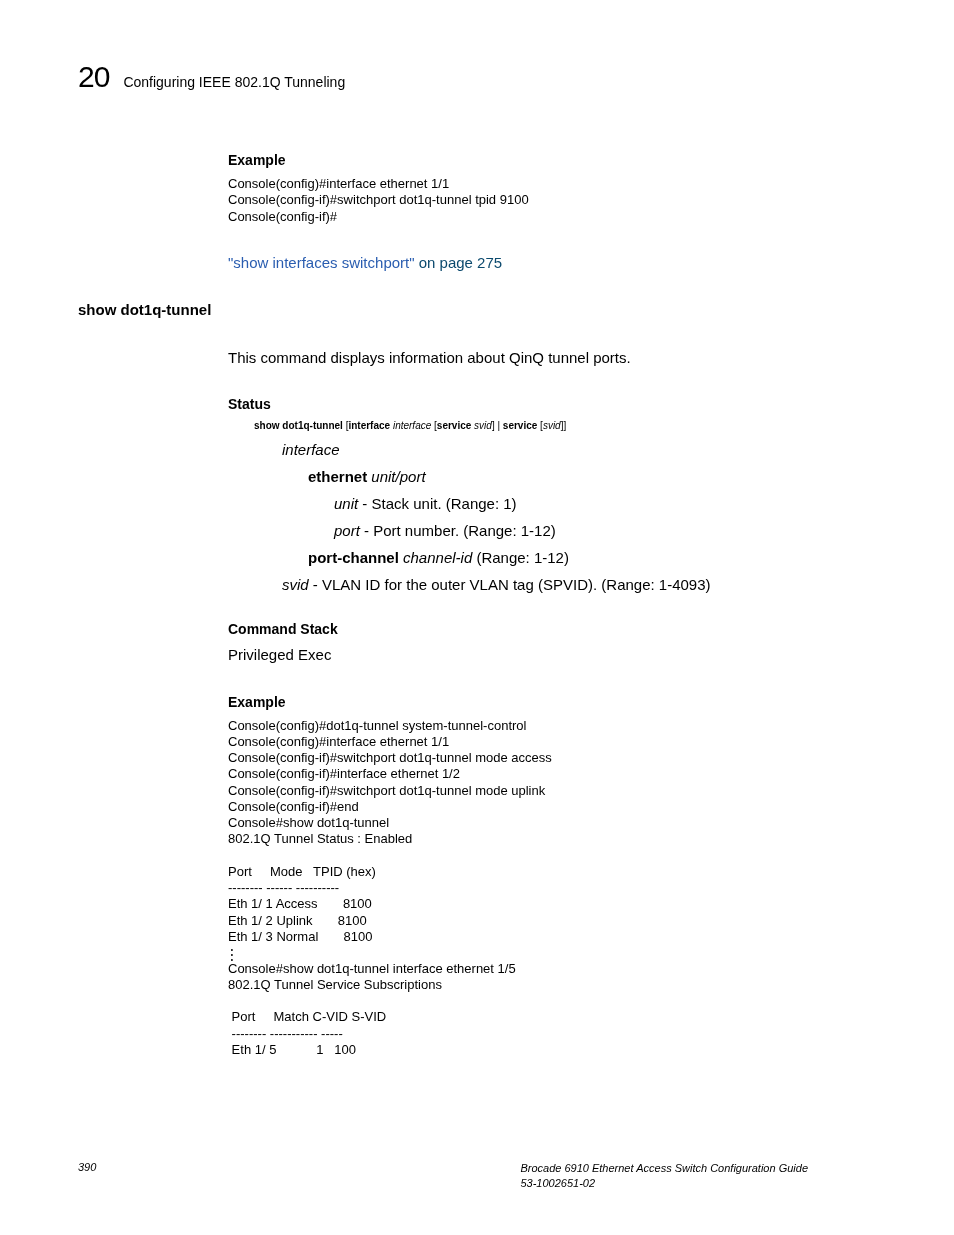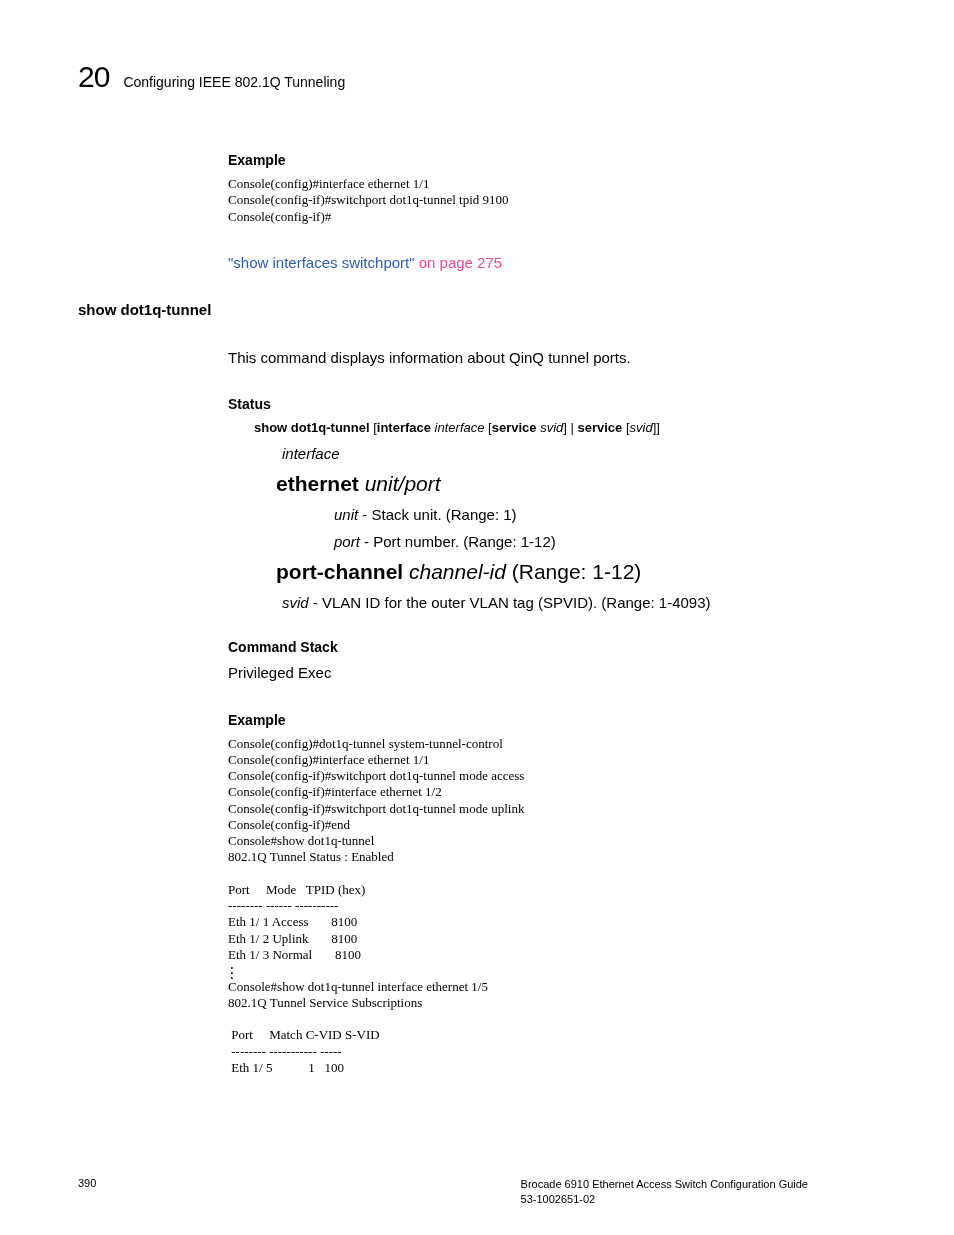--- a/index.html
+++ b/index.html
@@ -2,33 +2,33 @@
 <html><head>
 <meta charset="utf-8">
 <style>
   body{margin:0;padding:0;font-family:Arial,Helvetica,sans-serif;background:#fff;color:#000}
   .page{width:886px;height:1235px;position:relative;box-sizing:border-box;padding:60px 82px 0 78px}
   .header{display:flex;align-items:baseline;margin-bottom:58px}
   .chapnum{font-size:30px;font-weight:400;margin-right:14px;letter-spacing:-1px}
   .chaptitle{font-size:14px}
   .indent1{margin-left:150px}
   .h-ex{font-size:14px;font-weight:bold;margin:0 0 8px 0}
-  pre{font-family:Liberation Serif, serif;font-size:13px;line-height:1.25;margin:0;white-space:pre}
+  pre{font-family:Liberation Sans, sans-serif;font-size:13px;line-height:1.25;margin:0;white-space:pre}
   .block{margin-bottom:28px}
   .link{color:#2a5db0}
-  .linkrest{color:#ec4899}
+  .linkrest{color:#0c4a6e}
   .cmdname{font-size:15px;font-weight:bold;margin:12px 0 30px 0}
   .body{font-size:15px;line-height:1.35}
-  .syn{margin-left:26px;margin-top:8px;margin-bottom:10px;font-size:13px}
+  .syn{margin-left:26px;margin-top:8px;margin-bottom:10px;font-size:10px}
   .bold{font-weight:bold}
   .ital{font-style:italic}
   .nest1{margin-left:54px;margin-top:10px;margin-bottom:10px;font-size:15px}
-  .nest2{margin-left:48px;margin-top:10px;margin-bottom:10px;font-size:21px}
+  .nest2{margin-left:80px;margin-top:10px;margin-bottom:10px;font-size:15px}
   .nest3{margin-left:106px;margin-top:10px;margin-bottom:10px;font-size:15px}
-  .footer{position:absolute;bottom:28px;left:78px;right:78px;font-size:11px;}
+  .footer{position:absolute;bottom:44px;left:78px;right:78px;font-size:11px;font-style:italic}
   .footer-left{float:left}
   .footer-right{float:right;text-align:left;line-height:1.35}
   .ellipsis{font-family:"Courier New",Courier,monospace;font-size:13px;line-height:0.4}
 </style>
 </head>
 <body>
 
 <div class="page">
 
   <div class="header">

